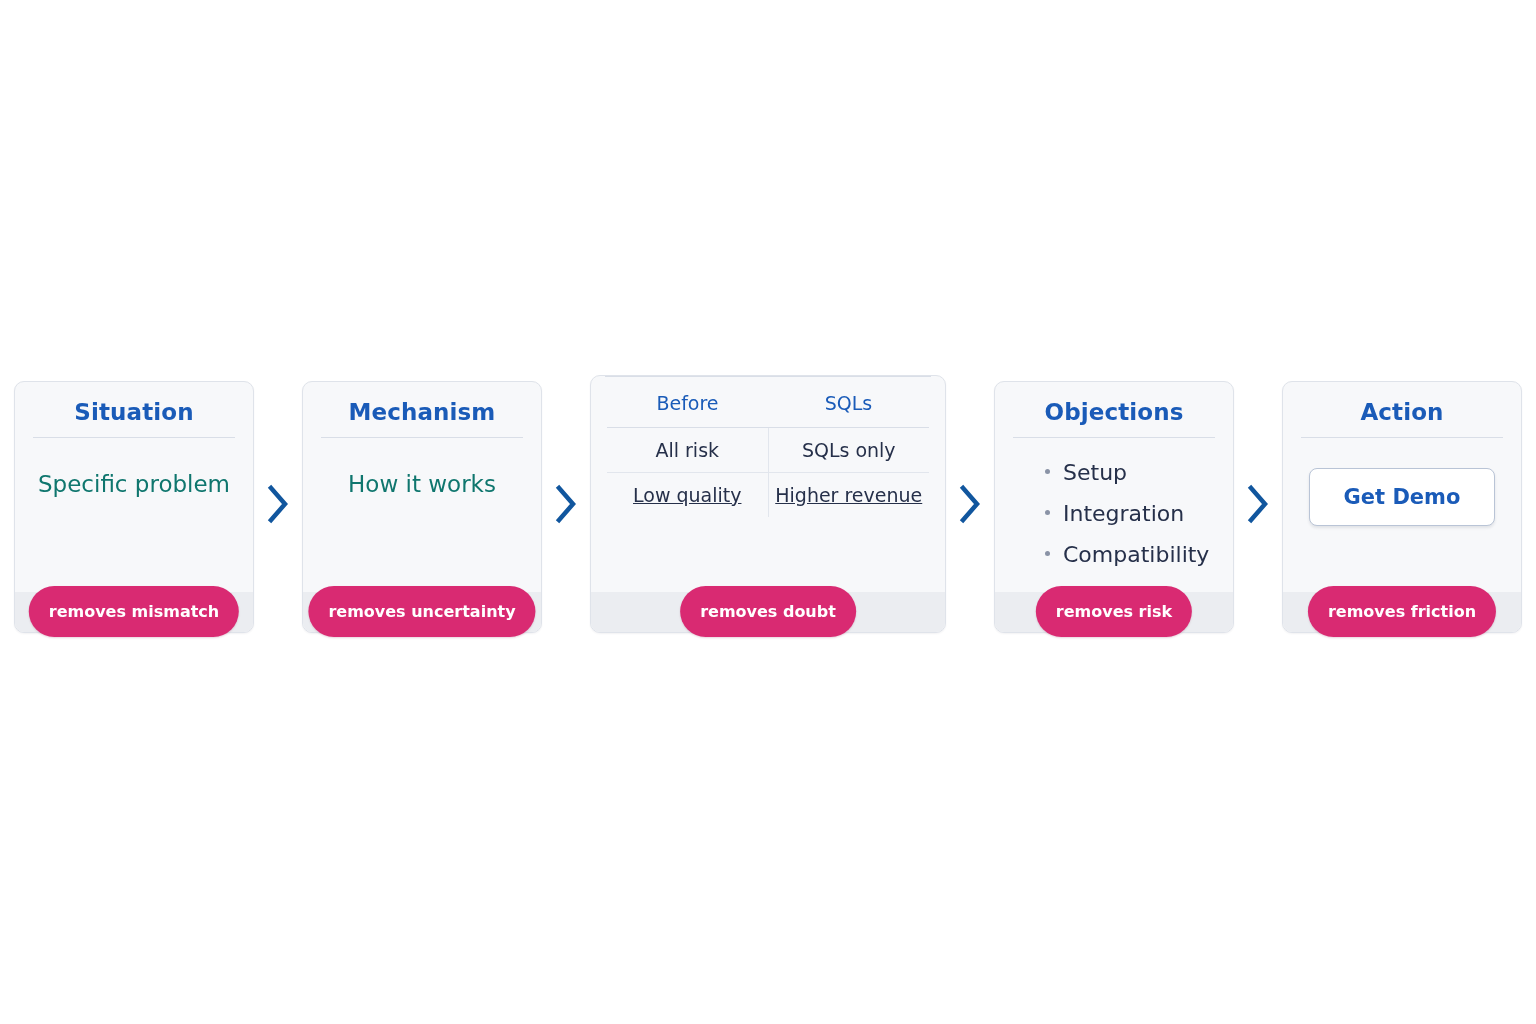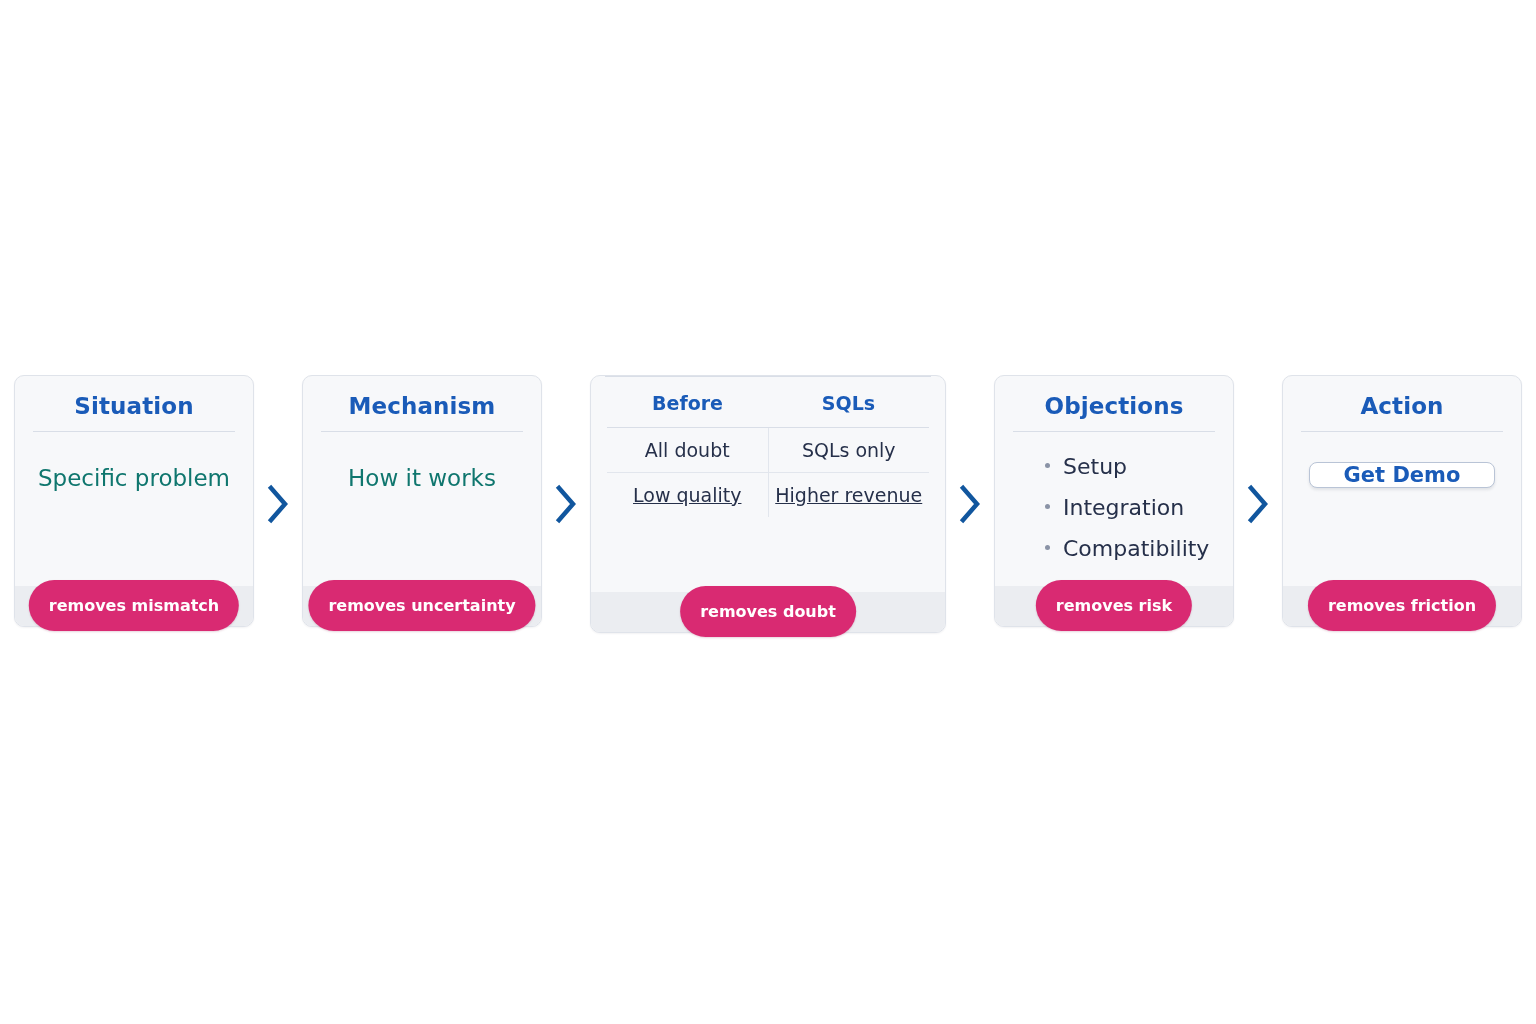--- a/index.html
+++ b/index.html
@@ -41,20 +41,21 @@
     border-radius: 10px;
     box-shadow: 0 1px 2px rgba(30,40,60,0.06);
     display: flex;
     flex-direction: column;
     box-sizing: border-box;
     overflow: visible;
   }
   .card.std {
     width: 240px;
     height: 252px;
+    margin-top: 6px;
   }
   .card.wide {
     width: 356px;
     height: 258px;
     margin-top: 0;
   }
 
   .card-title {
     text-align: center;
     color: #1a5bb8;
@@ -111,21 +112,21 @@
 
   
   .ptable {
     width: 100%;
     border-collapse: collapse;
     margin-top: 9px;
     table-layout: fixed;
   }
   .ptable th {
     color: #1a5bb8;
-    font-weight: bold;
+    font-weight: normal;
     font-size: 19px;
     text-align: center;
     padding: 6px 0 13px 0;
     border-bottom: 1px solid #d9dee7;
   }
   .ptable td {
     color: #26304a;
     font-size: 19px;
     text-align: center;
     padding: 11px 0;
@@ -140,21 +141,21 @@
     justify-content: center;
     margin-top: 30px;
   }
   .cta {
     background: #ffffff;
     border: 1px solid #b9c4d6;
     border-radius: 8px;
     color: #1a5bb8;
     font-weight: bold;
     font-size: 21px;
-    padding: 0 34px;
+    padding: 16px 34px;
     box-shadow: 0 2px 3px rgba(30,40,60,0.10);
     cursor: pointer;
     font-family: inherit;
   }
 
   
   .card-footer {
     position: relative;
     height: 40px;
     background: #ebedf1;
@@ -235,21 +236,21 @@
       <div class="card-body">
         <table class="ptable">
           <thead>
             <tr>
               <th>Before</th>
               <th>SQLs</th>
             </tr>
           </thead>
           <tbody>
             <tr>
-              <td class="c1">All doubt</td>
+              <td class="c1">All risk</td>
               <td>SQLs only</td>
             </tr>
             <tr class="last">
               <td class="c1">Low quality</td>
               <td>Higher revenue</td>
             </tr>
           </tbody>
         </table>
       </div>
       <div class="card-footer">

